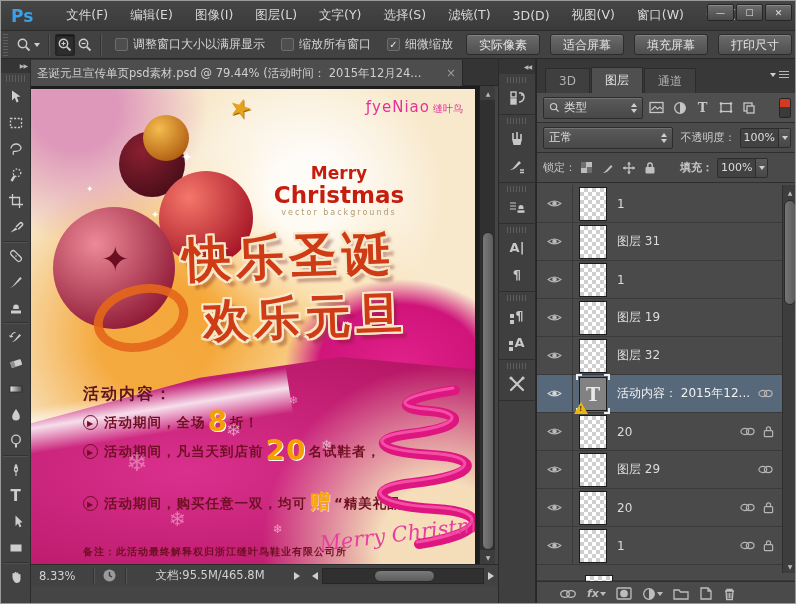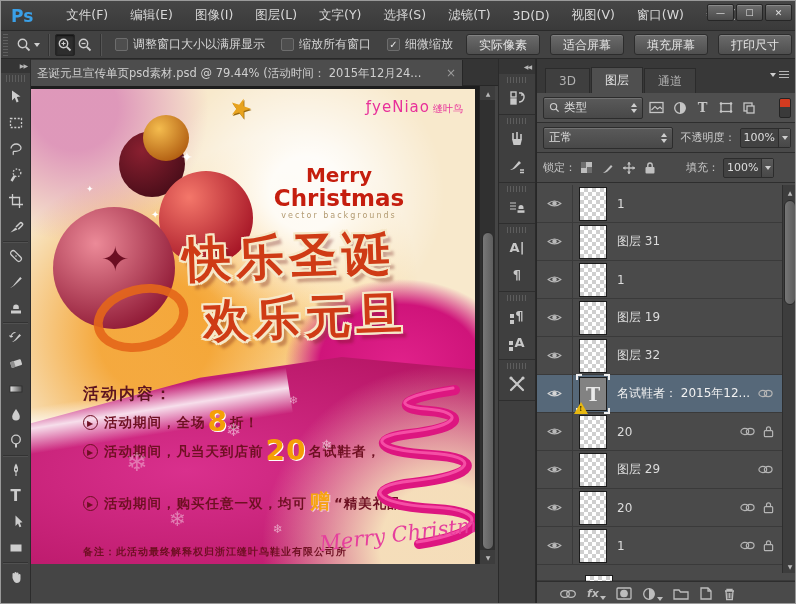--- a/index.html
+++ b/index.html
@@ -69,21 +69,21 @@
   #white-streak{position:absolute;left:-20px;top:300px;width:280px;height:46px;transform:rotate(-9deg);
     background:linear-gradient(180deg,rgba(255,255,255,0),rgba(255,255,255,.85) 45%,rgba(255,255,255,0));}
   .ball{position:absolute;border-radius:50%;}
   .sparkle{position:absolute;color:#fff;}
   #brand{position:absolute;right:12px;top:8px;color:#e8309a;font-weight:normal;}
   #brand .en{font-size:15px;letter-spacing:1px;}
   #brand .cn{font-size:10px;margin-left:3px;}
   #gold-star{position:absolute;left:198px;top:4px;color:#e8a31e;font-size:26px;transform:rotate(18deg);
     text-shadow:1px 1px 0 #9a6a10;}
   #merry{position:absolute;left:228px;top:76px;width:160px;text-align:center;color:#c51e0e;font-weight:bold;line-height:1.05;}
-  #merry .l1{font-size:20px;}
+  #merry .l1{font-size:17px;}
   #merry .l2{font-size:23px;}
   #merry .sub{font-size:8px;color:#b39b72;font-weight:normal;letter-spacing:2px;margin-top:2px;}
   .cn-title{position:absolute;font-weight:bold;color:#cf3b15;letter-spacing:5px;transform:rotate(-2deg);
     text-shadow:-2px 0 0 #f6e8c9,2px 0 0 #f6e8c9,0 -2px 0 #f6e8c9,0 2px 0 #f6e8c9,
       -2px -2px 0 #f6e8c9,2px 2px 0 #f6e8c9,2px -2px 0 #f6e8c9,-2px 2px 0 #f6e8c9,5px 6px 3px rgba(110,20,20,.35);}
   #cn1{left:152px;top:136px;font-size:48px;}
   #cn2{left:172px;top:198px;font-size:46px;}
   #swirl{position:absolute;left:62px;top:196px;width:96px;height:66px;border:9px solid rgba(228,102,26,.9);
     border-radius:50%;transform:rotate(-14deg);}
   #activity-head{position:absolute;left:52px;top:295px;color:#5d1420;font-weight:bold;font-size:16px;letter-spacing:2px;}
@@ -187,21 +187,21 @@
   .lrow.selected .lname{color:#f2f2f2;}
   .row-icons{margin-left:auto;margin-right:24px;display:flex;align-items:center;gap:7px;}
   .row-icons svg{stroke:#b5b5b5;fill:none;stroke-width:1.3;}
   #lp-scroll{position:absolute;right:0;top:126px;width:15px;height:388px;background:#3d3d3d;border-left:1px solid #2e2e2e;}
   #lp-thumb{position:absolute;left:1px;top:15px;width:12px;height:105px;border-radius:6px;
     background:linear-gradient(90deg,#757575,#5c5c5c);border:1px solid #2a2a2a;}
   #lp-partial{position:absolute;left:0;top:514px;width:261px;height:8px;background:#4a4a4a;border-bottom:1px solid #3a3a3a;}
   #lp-partial .thumb{position:absolute;left:42px;top:2px;height:6px;border-bottom:none;}
   #lp-bottom{position:absolute;left:0;top:522px;width:261px;height:24px;background:#4a4a4a;border-top:1px solid #2e2e2e;
     display:flex;align-items:center;gap:10px;padding-left:22px;}
-  #lp-bottom .bicon{display:flex;align-items:flex-end;color:#bdbdbd;gap:1px;}
+  #lp-bottom .bicon{display:flex;align-items:center;color:#bdbdbd;gap:1px;}
   #lp-bottom svg{stroke:#bdbdbd;fill:none;stroke-width:1.3;}
   #lp-bottom .fx{font-size:11px;font-style:italic;color:#bdbdbd;font-weight:bold;}
 </style>
 </head>
 <body>
 
 <div id="app">
 
   <div id="menubar">
     <span id="ps-logo">Ps</span>
@@ -452,20 +452,36 @@
       <div id="script-mc">Merry Christmas</div>
     </div>
 
     <div id="vscroll">
       <div class="scroll-btn" style="top:0;">▲</div>
       <div id="vthumb"></div>
       <div class="scroll-btn" style="bottom:0;">▼</div>
     </div>
   </div>
 
+  <div id="statusbar">
+    <span class="zoom">8.33%</span>
+    <div class="stat-sep"></div>
+    <svg id="clock-ic" width="15" height="15" viewBox="0 0 15 15">
+      <circle cx="7.5" cy="7.5" r="6" fill="#9a9a9a"></circle>
+        <path d="M7.5 4 V7.5 L10 9" stroke="#3a3a3a" stroke-width="1.4" fill="none"></path>
+    </svg>
+    <div class="stat-sep"></div>
+    <span id="doc-info">文档:95.5M/465.8M</span>
+    <div class="tri r"></div>
+    <div class="tri l" style="margin-left:12px;"></div>
+    <div id="hscroll">
+      <div id="hthumb"></div>
+    </div>
+    <div class="tri r" style="margin-right:4px;"></div>
+  </div>
 
   <div id="timelinebar">
     <div id="timeline-tab">时间轴</div>
     <div id="tl-menu">
       <div class="caret-dn"></div>
         <div class="menu-lines"></div>
     </div>
   </div>
 
   <div id="dockstrip">
@@ -625,21 +641,21 @@
             <path d="M7 1 L7 13 M1 7 L13 7" stroke-width="1.3"></path>
             <path d="M7 1 l-2 2.4 h4 Z M7 13 l-2 -2.4 h4 Z M1 7 l2.4 -2 v4 Z M13 7 l-2.4 -2 v4 Z" fill="#c0c0c0" stroke="none"></path>
           </svg>
         </div>
       <div class="lock-ic">
           <svg width="12" height="14" viewBox="0 0 12 14">
             <rect x="1.5" y="6" width="9" height="6.5" rx="1" fill="#c0c0c0" stroke="none"></rect>
             <path d="M3.8 6 V4.2 a2.2 2.2 0 0 1 4.4 0 V6" stroke-width="1.4"></path>
           </svg>
         </div>
-      <span class="small-label" style="margin-left:26px;">填充：</span>
+      <span class="small-label" style="margin-left:20px;font-weight:bold;">填充：</span>
       <div class="val-combo">
         <span>100%</span>
         <div class="dd">
             <div class="caret-dn"></div>
           </div>
       </div>
     </div>
 
     <div id="lp-list">
       <div class="lrow">
@@ -705,21 +721,21 @@
             </svg>
           </div>
         <div class="thumb text-thumb">
           <span>T</span>
           <div class="corner tl"></div>
             <div class="corner tr"></div>
             <div class="corner bl"></div>
             <div class="corner br"></div>
           <div class="warn"></div>
         </div>
-        <span class="lname">名试鞋者： 2015年12...</span>
+        <span class="lname">活动内容： 2015年12...</span>
         <div class="row-icons">
           <svg width="17" height="9" viewBox="0 0 18 10">
               <ellipse cx="6" cy="5" rx="4.3" ry="3.4"></ellipse>
               <ellipse cx="12" cy="5" rx="4.3" ry="3.4"></ellipse>
             </svg>
         </div>
       </div>
       <div class="lrow">
         <div class="eye-cell">
             <svg width="15" height="11" viewBox="0 0 16 12">

